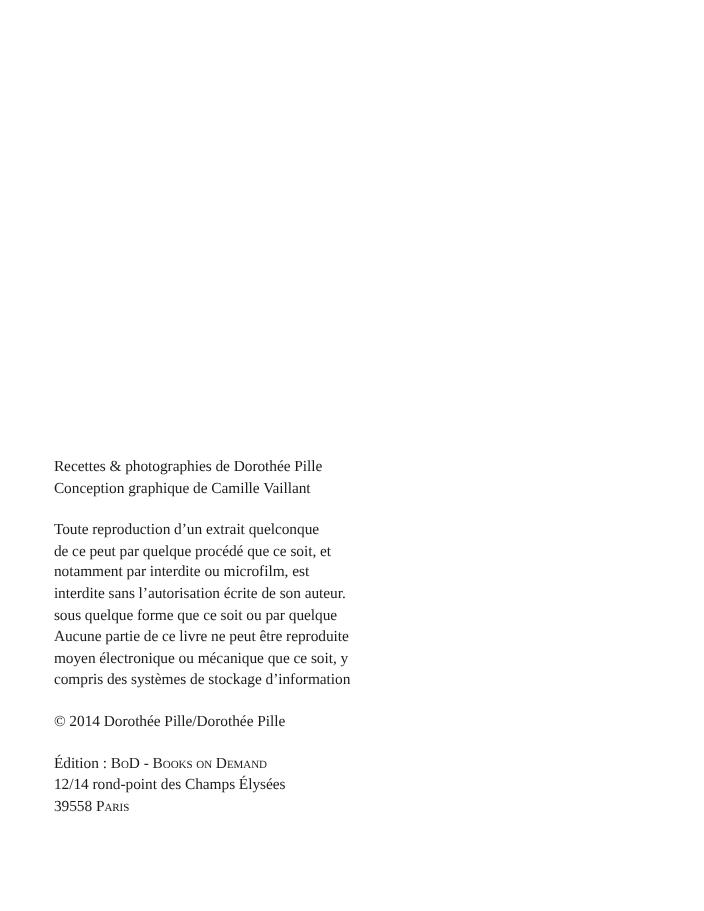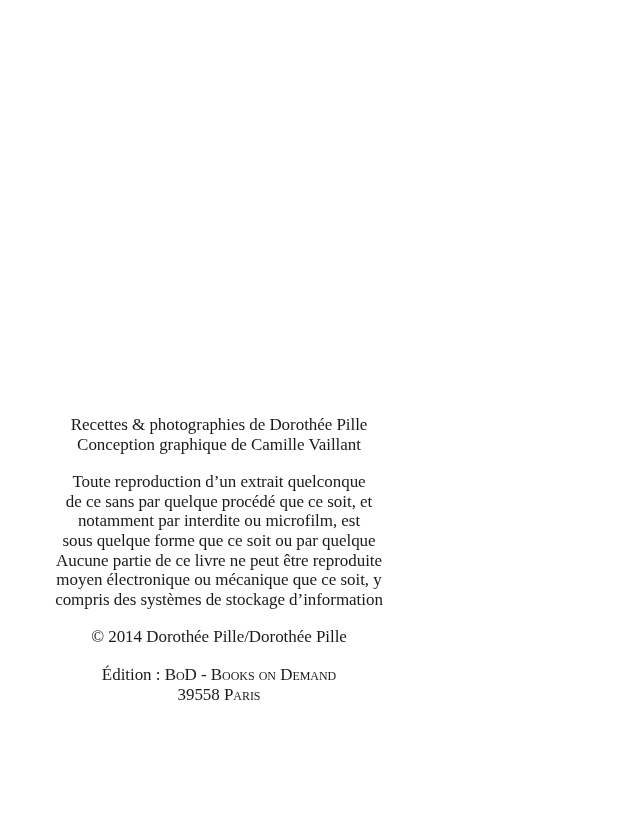--- a/index.html
+++ b/index.html
@@ -13,24 +13,23 @@
       position: relative;
       overflow: hidden;
       font-family: "Liberation Serif", "DejaVu Serif", serif;
       color: #1a1a1a;
     }
     .colophon {
       position: absolute;
       left: 49px;
       top: 415px;
       width: 340px;
-      font-size: 17px;
+      font-size: 14px;
       line-height: 19.6px;
       letter-spacing: -0.05px;
-      text-align: center;
     }
     .para {
       margin: 0 0 18px 0;
     }
     .para .line {
       display: block;
       white-space: nowrap;
     }
     .sc {
       font-variant: small-caps;
@@ -41,30 +40,32 @@
 
 <div class="colophon">
 
   <p class="para">
     <span class="line">Recettes &amp; photographies de Dorothée Pille</span>
     <span class="line">Conception graphique de Camille Vaillant</span>
   </p>
 
   <p class="para">
     <span class="line">Toute reproduction d’un extrait quelconque</span>
-    <span class="line">de ce sans par quelque procédé que ce soit, et</span>
+    <span class="line">de ce peut par quelque procédé que ce soit, et</span>
     <span class="line">notamment par interdite ou microfilm, est</span>
+    <span class="line">interdite sans l’autorisation écrite de son auteur.</span>
     <span class="line">sous quelque forme que ce soit ou par quelque</span>
     <span class="line">Aucune partie de ce livre ne peut être reproduite</span>
     <span class="line">moyen électronique ou mécanique que ce soit, y</span>
     <span class="line">compris des systèmes de stockage d’information</span>
   </p>
 
   <p class="para">
     <span class="line">© 2014 Dorothée Pille/Dorothée Pille</span>
   </p>
 
   <p class="para">
     <span class="line"><span>Édition : </span><span class="sc">BoD - Books on Demand</span></span>
+    <span class="line">12/14 rond-point des Champs Élysées</span>
     <span class="line"><span>39558 </span><span class="sc">Paris</span></span>
   </p>
 
 </div>
 
 </body></html>

